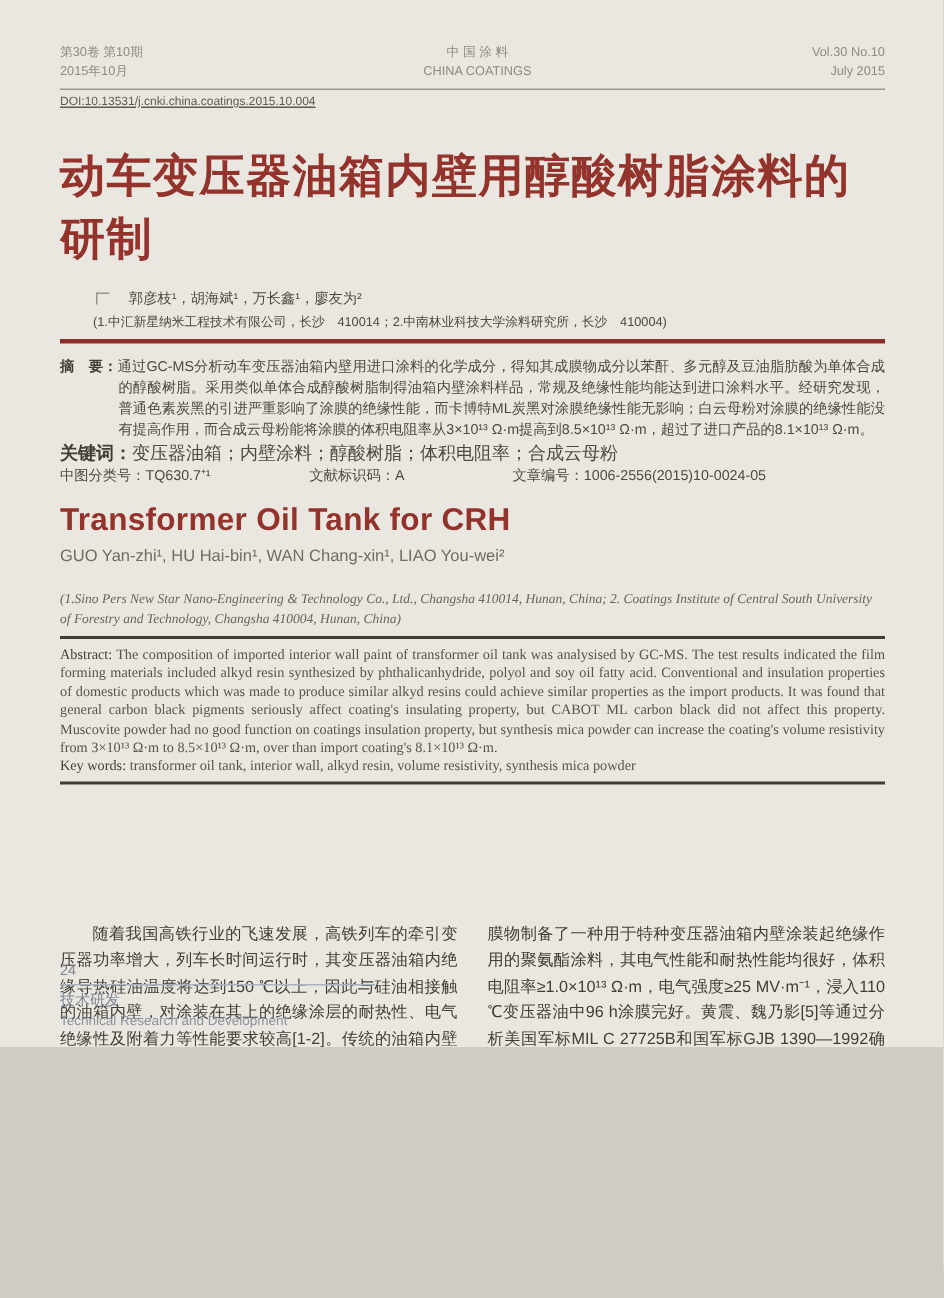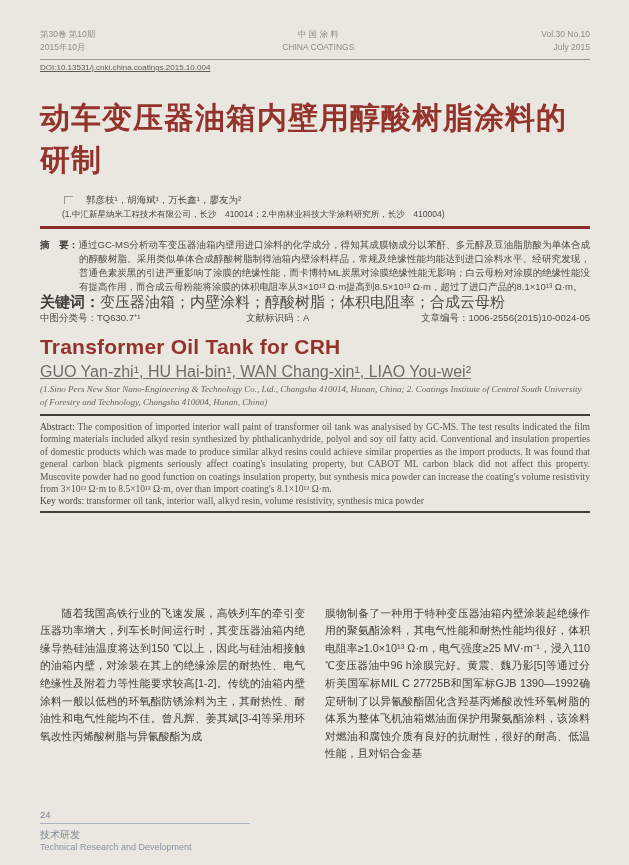--- a/index.html
+++ b/index.html
@@ -1,18 +1,18 @@
 <!DOCTYPE html>
 <html><head>
 <meta charset="utf-8">
 <style>
   html,body{margin:0;padding:0;background:#cfccc5;}
   .page{
     position:relative;
-    width:629px;height:865px;
+    width:629px;height:698px;
     margin:0 auto;
     background:#eae7e0;
     overflow:hidden;
     box-sizing:border-box;
     padding:28px 39px 0 40px;
     font-family:"Liberation Sans", sans-serif;
     color:#45423c;
   }
   
   .masthead{display:flex;justify-content:space-between;font-size:8.5px;line-height:13px;color:#8d8b85;}
@@ -27,28 +27,28 @@
     font-size:30px;line-height:42px;font-weight:bold;letter-spacing:1px;
     color:#94322c;
   }
   .authors-row{margin-top:12px;font-size:9.5px;line-height:13px;color:#4a4843;padding-left:24px;}
   .corner-mark{display:inline-block;width:8px;height:7px;border-left:1px solid #97958e;border-top:1px solid #97958e;margin-right:13px;vertical-align:middle;}
   .affil-zh{margin-top:2px;padding-left:22px;font-size:8.5px;line-height:12px;color:#4a4843;}
   .red-rule{margin-top:6px;height:3px;background:#8c2e29;}
   
   .abstract-zh{margin:9px 0 0 0;font-size:9.5px;line-height:14px;text-align:justify;color:#4c4a44;padding-left:39px;text-indent:-39px;}
   .abstract-zh b,.keywords-zh b{font-weight:bold;color:#403e39;}
-  .keywords-zh{margin:1px 0 0 0;font-size:15px;line-height:14px;color:#4c4a44;padding-left:39px;text-indent:-39px;}
-  .class-row{margin-top:2px;display:flex;font-size:9.5px;line-height:13px;color:#4c4a44;justify-content:space-between;}
+  .keywords-zh{margin:1px 0 0 0;font-size:12px;line-height:14px;color:#4c4a44;padding-left:39px;text-indent:-39px;}
+  .class-row{margin-top:2px;display:flex;font-size:9.5px;line-height:13px;color:#4c4a44;}
   .class-item.mid{margin-left:66px;}
   .class-item.right{margin-left:72px;}
   
   .title-en{margin:9px 0 0 0;font-size:21px;line-height:27px;font-weight:bold;color:#94322c;letter-spacing:0.2px;}
-  .authors-en{margin-top:5px;font-size:16px;line-height:13px;color:#6e6c66;text-decoration:underline;}
-  .affil-en{margin-top:5px;font-size:9px;line-height:13px;color:#66645e;font-style:italic;font-family:"Liberation Serif", serif;}
+  .authors-en{margin-top:5px;font-size:11px;line-height:13px;color:#6e6c66;}
+  .affil-en{margin-top:15px;font-size:9px;line-height:13px;color:#66645e;font-style:italic;font-family:"Liberation Serif", serif;}
   .dark-rule{margin-top:5px;height:2px;background:#403d37;}
   .abstract-en{margin:5px 0 0 0;font-size:9.5px;line-height:12.4px;text-align:justify;color:#56544d;font-family:"Liberation Serif", serif;}
   .abstract-en b,.keywords-en b{font-weight:normal;color:#43413b;}
   .keywords-en{margin:0;font-size:9.5px;line-height:12.6px;color:#56544d;font-family:"Liberation Serif", serif;}
   .dark-rule.thin{margin-top:3px;height:1.5px;}
   
   .body-columns{margin-top:92px;display:flex;gap:20px;}
   .col{width:265px;}
   .section-heading{margin:0 0 9px 0;font-size:13.5px;line-height:16px;font-weight:bold;color:#a8382c;letter-spacing:2px;}
   .body-text{margin:0;font-size:10.8px;line-height:17.6px;text-align:justify;color:#3f3d37;}

